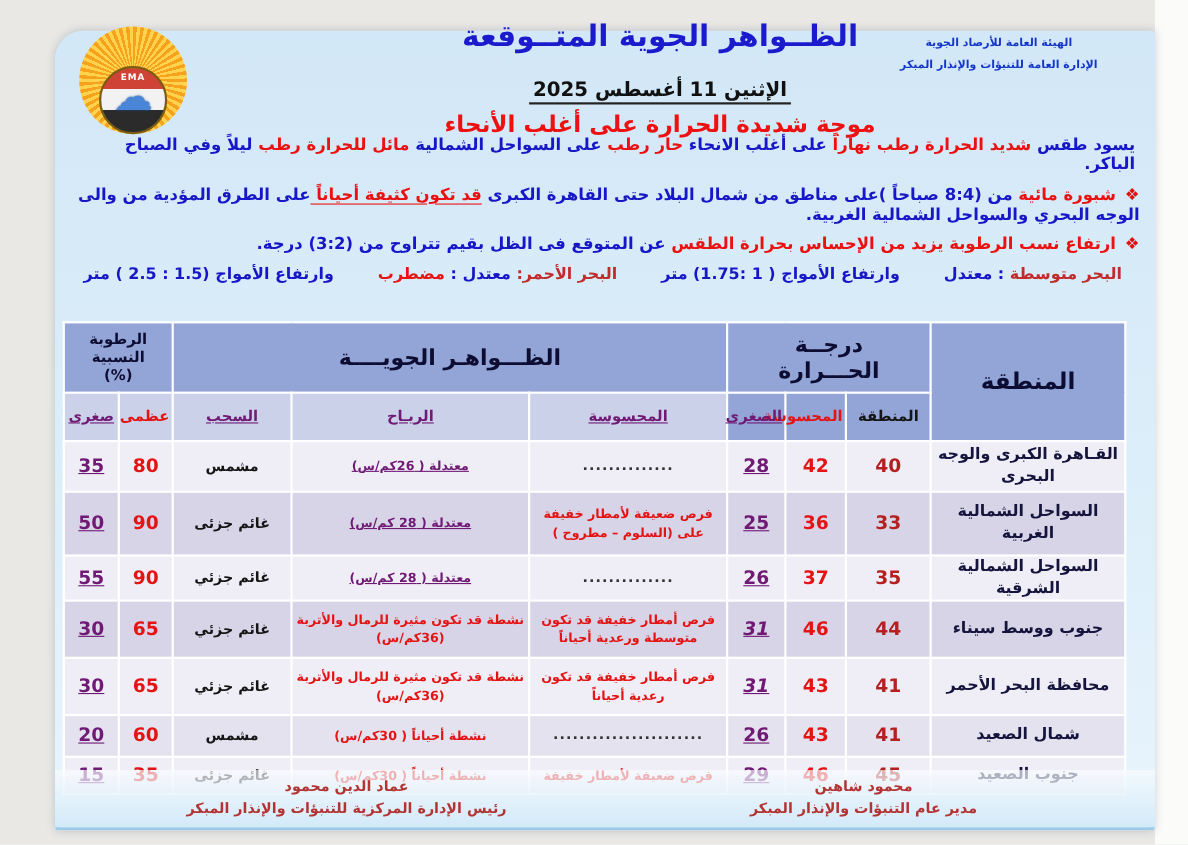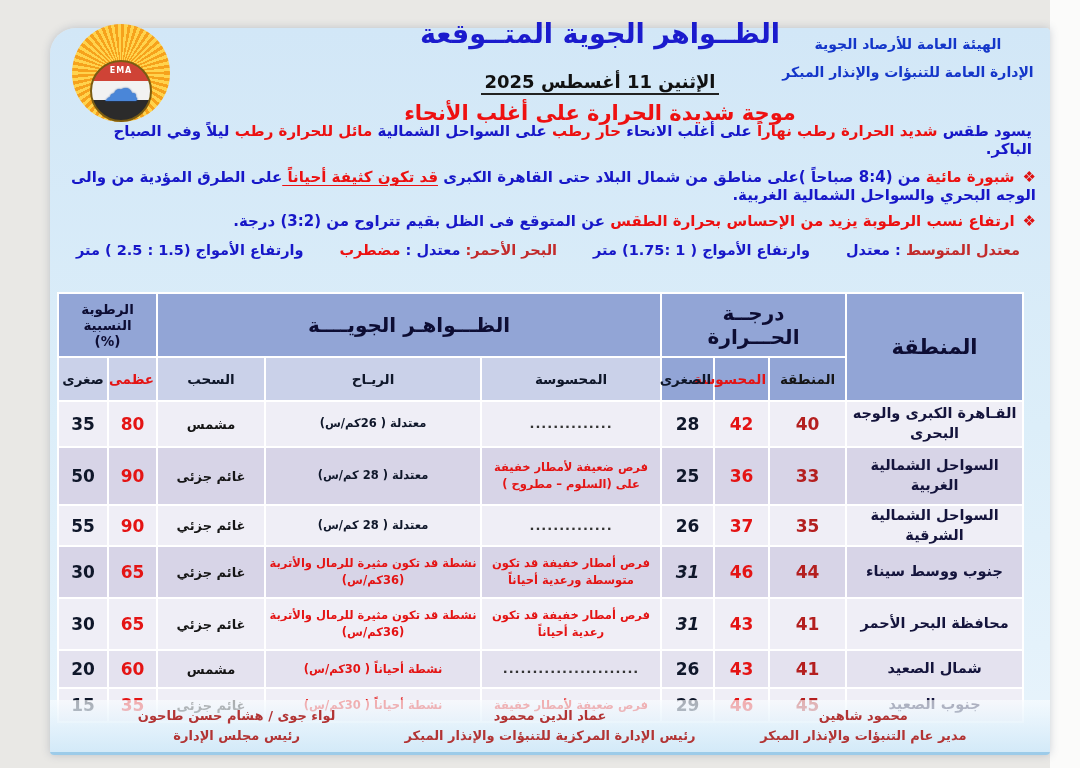--- a/index.html
+++ b/index.html
@@ -12,21 +12,21 @@
        border-bottom:3px solid #9ccbe9;}
   
   .logo{position:absolute;left:22px;top:-4px;width:98px;height:98px;border-radius:50%;
         background:repeating-conic-gradient(#f6a21c 0deg 4deg,#ffd34d 4deg 8deg);
         display:flex;align-items:flex-end;justify-content:center;}
   .logo-inner{width:58px;height:58px;border-radius:50%;border:2px solid #7a5c12;position:relative;overflow:hidden;
         background:linear-gradient(180deg,#cf4336 0%,#cf4336 32%,#f2f2f2 32%,#f2f2f2 66%,#2b2b2b 66%);}
   .logo-ema{position:absolute;top:4px;left:50%;transform:translateX(-50%);font-size:8px;color:#fff;font-weight:bold;letter-spacing:1px;}
   .logo-cloud{position:absolute;top:50%;left:50%;transform:translate(-50%,-55%);font-size:36px;color:#4a86d8;line-height:1;text-shadow:0 0 2px #1a4fa0;}
   
-  .org{position:absolute;top:2px;right:8px;width:268px;text-align:center;color:#1436c9;font-weight:bold;font-size:14px;line-height:2.0;}
+  .org{position:absolute;top:2px;right:8px;width:268px;text-align:center;color:#1436c9;font-weight:bold;font-size:10px;line-height:2.0;}
   .title-block{position:absolute;top:-10px;left:230px;width:640px;text-align:center;}
   .doc-title{font-size:27px;font-weight:bold;color:#1b1bcd;}
   .doc-date{display:inline-block;margin-top:3px;font-size:18px;font-weight:bold;color:#111;border-bottom:2px solid #222;padding:0 4px 1px;}
   .doc-alert{margin-top:6px;font-size:21px;font-weight:bold;color:#ee1111;}
   
   .summary{position:absolute;top:94px;right:12px;left:12px;direction:rtl;font-weight:bold;font-size:15px;}
   .line1{text-align:right;margin:0 0 10px;padding-right:6px;}
   .bullet{margin:0 0 8px;padding-right:2px;text-align:right;}
   .bmark{color:#e01010;margin-left:8px;font-size:15px;}
   .seg-u{text-decoration:underline;text-underline-offset:3px;}
@@ -57,21 +57,21 @@
   .wx tbody tr:nth-child(4){height:52px;}
   .wx tbody tr:nth-child(5){height:52px;}
   .wx tbody tr:nth-child(6){height:38px;}
   .wx tbody tr:nth-child(7){height:34px;}
   .cell-region{font-size:14.5px;line-height:1.35;}
   .cell-num{font-size:17px;}
   .ital{font-style:italic;}
   .cell-small{font-size:11.5px;line-height:1.5;}
   .cell-cloud{font-size:13px;}
   .c-navy{color:#14143c;}
-  .c-blue{color:#0f172a;}
+  .c-blue{color:#701a75;text-decoration:underline;}
   .c-red{color:#e41414;}
   .c-darkred{color:#b41f1f;}
   .c-black{color:#151515;}
   .c-dots{color:#333;font-size:13px;letter-spacing:1px;}
   
   .sigs{position:absolute;left:0;right:0;bottom:0;height:52px;direction:rtl;display:flex;justify-content:space-around;
         padding:0 30px;background:linear-gradient(180deg,rgba(250,253,255,.65),rgba(210,233,248,.95));}
   .sig{text-align:center;color:#b23434;font-weight:bold;font-size:13px;line-height:1.55;padding-top:6px;width:320px;}
 </style>
 </head>
@@ -98,21 +98,21 @@
       <div class="doc-title">الظــواهر الجوية المتــوقعة</div><br>
       <div class="doc-date">الإثنين 11 أغسطس 2025</div>
       <div class="doc-alert">موجة شديدة الحرارة على أغلب الأنحاء</div>
     </div>
 
     <div class="summary">
       <p class="line1"><span class="seg-blue">يسود طقس </span><span class="seg-red">شديد الحرارة رطب نهاراً </span><span class="seg-blue">على أغلب الانحاء  </span><span class="seg-red">حار رطب </span><span class="seg-blue">على السواحل الشمالية  </span><span class="seg-red">مائل للحرارة رطب </span><span class="seg-blue">ليلاً وفي الصباح الباكر.</span></p>
       <p class="bullet"><span class="bmark">❖</span><span><span class="seg-red">شبورة مائية </span><span class="seg-blue">من (8:4 صباحاً )على مناطق من شمال البلاد حتى القاهرة الكبرى </span><span class="seg-red seg-u">قد تكون كثيفة أحياناً </span><span class="seg-blue">على الطرق المؤدية من والى الوجه البحري والسواحل الشمالية الغربية.</span></span></p>
       <p class="bullet"><span class="bmark">❖</span><span><span class="seg-red">ارتفاع نسب الرطوبة يزيد من الإحساس بحرارة الطقس </span><span class="seg-blue">عن المتوقع فى الظل بقيم تتراوح من (3:2) درجة.</span></span></p>
       <div class="sea">
-        <span><span class="seg-darkred">معتدل المتوسط </span><span class="seg-blue">: معتدل</span></span>
+        <span><span class="seg-darkred">البحر متوسطة </span><span class="seg-blue">: معتدل</span></span>
         <span><span class="seg-blue">وارتفاع الأمواج ( 1 :1.75)  متر</span></span>
         <span><span class="seg-darkred">البحر الأحمر:</span><span class="seg-blue"> معتدل : </span><span class="seg-red">مضطرب</span></span>
         <span><span class="seg-blue">وارتفاع الأمواج (1.5 : 2.5 ) متر</span></span>
       </div>
     </div>
 
     <table class="wx">
       <colgroup>
         <col style="width:177px">
           <col style="width:77px">
@@ -227,19 +227,15 @@
 
     <div class="sigs">
         <div class="sig">
           <div class="sig-name">محمود شاهين</div>
           <div class="sig-title">مدير عام التنبؤات والإنذار المبكر</div>
         </div>
         <div class="sig">
           <div class="sig-name">عماد الدين محمود</div>
           <div class="sig-title">رئيس الإدارة المركزية للتنبؤات والإنذار المبكر</div>
         </div>
-        <div class="sig">
-          <div class="sig-name">لواء جوى / هشام حسن طاحون</div>
-          <div class="sig-title">رئيس مجلس الإدارة</div>
-        </div>
       </div>
   </div>
 </div>
 
 </body></html>

